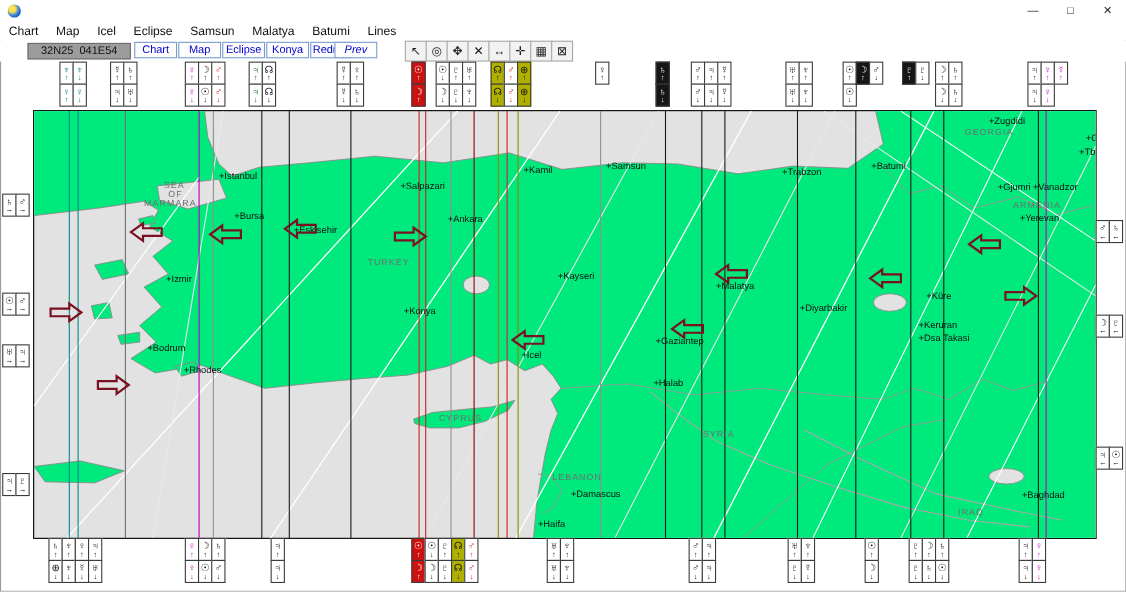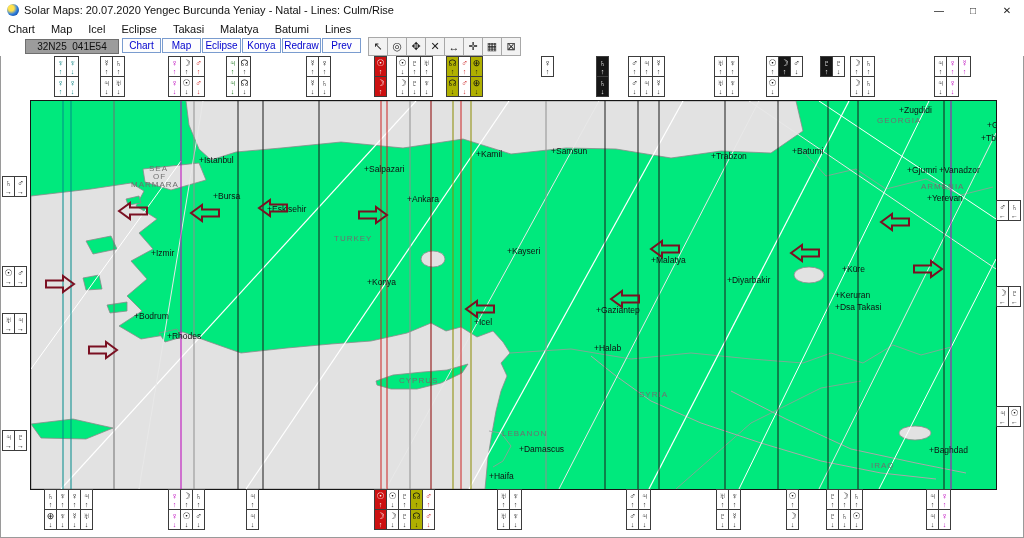--- a/index.html
+++ b/index.html
@@ -30,47 +30,46 @@
   .mcell .g{font-size:9px;}
   .mcell .d{font-size:7px;}
 </style>
 </head>
 <body>
 
 <div id="win">
 
   <div class="titlebar">
     <span class="app-icon"></span>
-    <span class="title-text">Solar Maps: 20.07.2020 Yengec Burcunda Yeniay - Natal - Lines: Culm/Rise</span>
     <span class="win-controls">
         <span class="win-btn">—</span>
         <span class="win-btn">□</span>
         <span class="win-btn">✕</span>
       </span>
   </div>
 
   <div class="menubar">
       <span class="menu-item">Chart</span>
       <span class="menu-item">Map</span>
       <span class="menu-item">Icel</span>
       <span class="menu-item">Eclipse</span>
-      <span class="menu-item">Takasi</span>
+      <span class="menu-item">Samsun</span>
       <span class="menu-item">Malatya</span>
       <span class="menu-item">Batumi</span>
       <span class="menu-item">Lines</span>
     </div>
 
   <div class="toolbar">
     <div class="coords">32N25  041E54</div>
   <div class="tb-btn" style="left: 122px;">Chart</div>
       <div class="tb-btn" style="left: 162px;">Map</div>
       <div class="tb-btn" style="left: 202px;">Eclipse</div>
       <div class="tb-btn" style="left: 242px;">Konya</div>
       <div class="tb-btn" style="left: 282px;">Redraw</div>
-      <div class="tb-btn" style="left: 322px;">Prev</div>
+      <div class="tb-btn" style="left: 304px; font-style: italic;">Prev</div>
       <div class="tool" style="left: 368px;">↖</div>
       <div class="tool" style="left: 387px;">◎</div>
       <div class="tool" style="left: 406px;">✥</div>
       <div class="tool" style="left: 425px;">✕</div>
       <div class="tool" style="left: 444px;">↔</div>
       <div class="tool" style="left: 463px;">✛</div>
       <div class="tool" style="left: 482px;">▦</div>
       <div class="tool" style="left: 501px;">⊠</div>
     </div>
 

